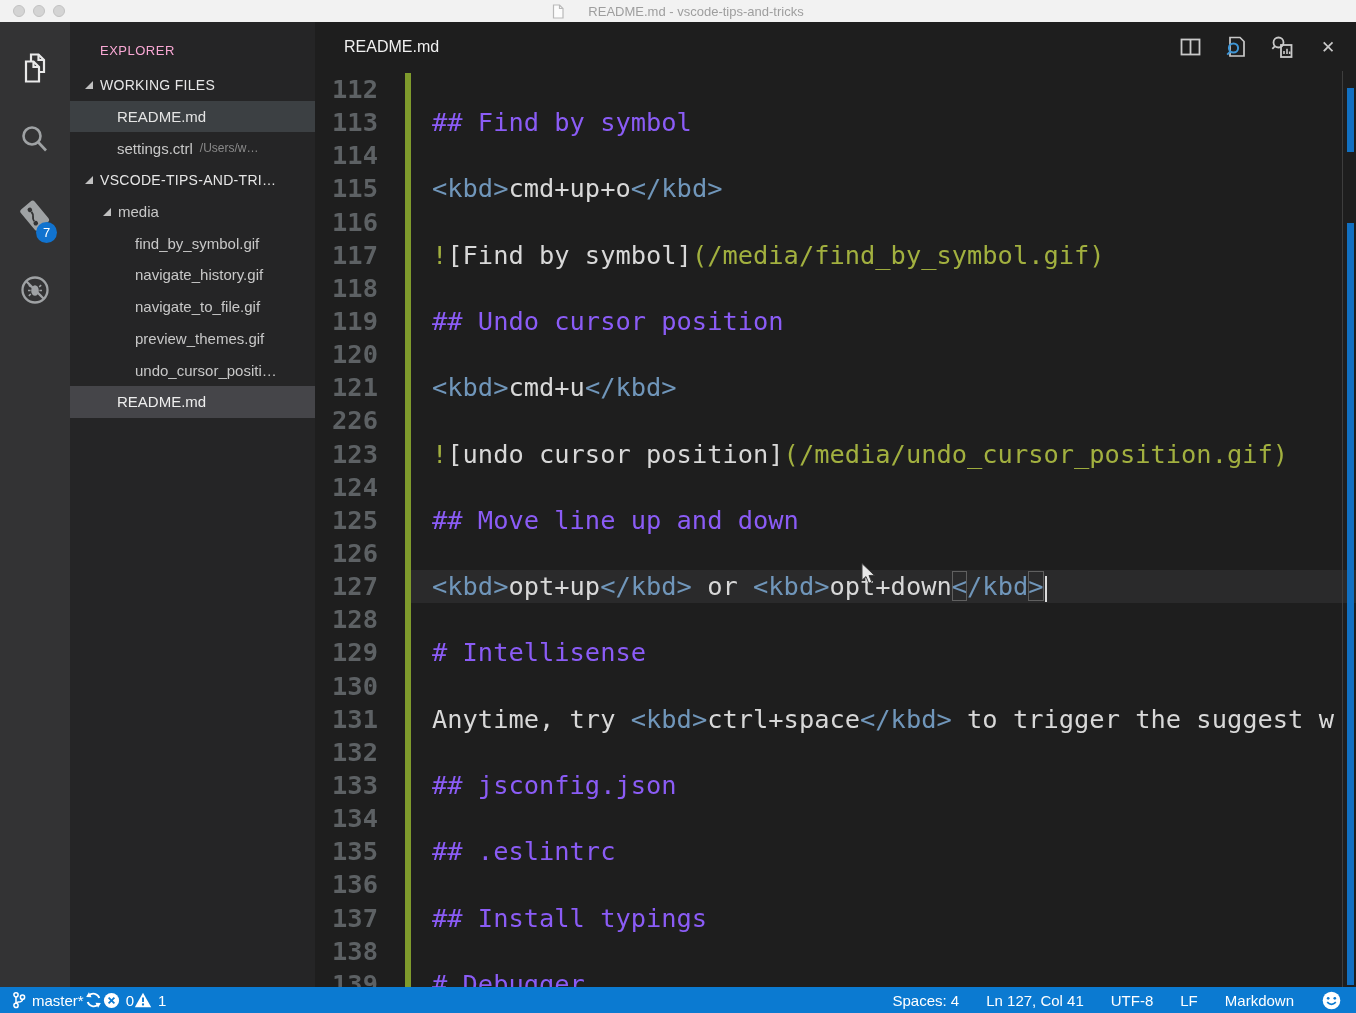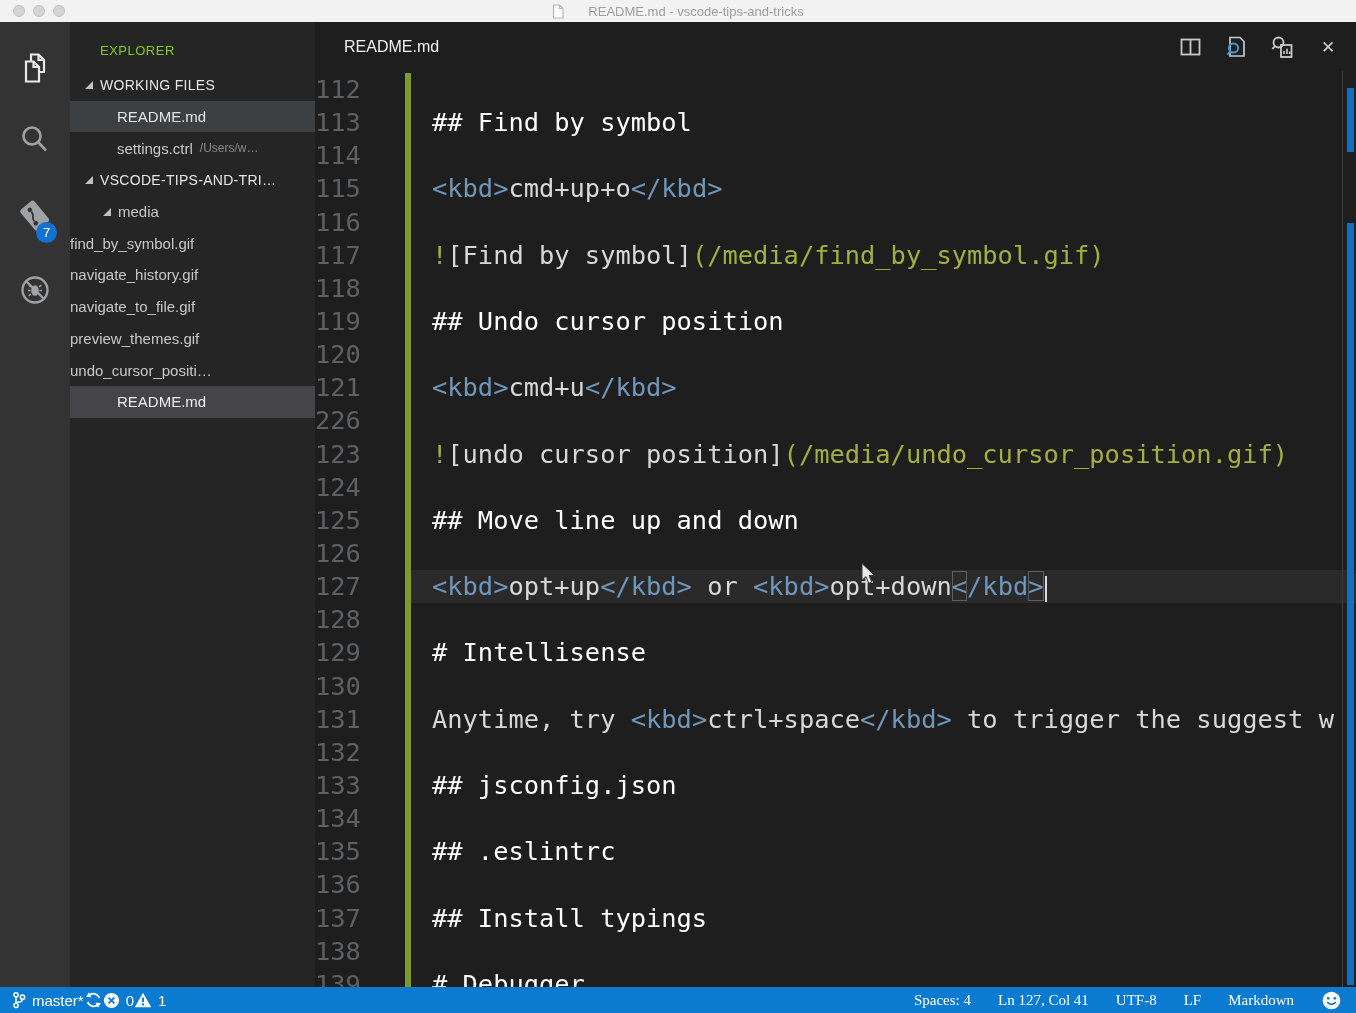--- a/index.html
+++ b/index.html
@@ -20,67 +20,67 @@
   
   .activitybar { width:70px; background:#333334; position:relative; flex:none; }
   .act-item { position:absolute; left:0; width:70px; height:60px; display:flex;
               align-items:center; justify-content:center; cursor:pointer; }
   .badge { position:absolute; left:36px; top:36px; width:21px; height:21px; border-radius:50%;
            background:#1173cf; color:#fff; font-size:13px; display:flex; align-items:center;
            justify-content:center; }
 
   
   .sidebar { width:245px; background:#252526; position:relative; flex:none; }
-  .sb-title { position:absolute; top:21px; left:30px; font-size:13px; color:#84cc16; letter-spacing:0.5px; }
+  .sb-title { position:absolute; top:21px; left:30px; font-size:13px; color:#f9a8d4; letter-spacing:0.5px; }
   .sb-rows { position:absolute; top:47px; left:0; width:245px; }
   .sbrow { height:31.7px; display:flex; align-items:center; font-size:15px; color:#c8c8c8;
            white-space:nowrap; overflow:hidden; cursor:pointer; }
   .sbrow.header { font-size:14px; font-weight:normal; color:#e6e6e6; letter-spacing:0.3px; padding-left:15px; }
   .sbrow.folder { padding-left:33px; }
   .sbrow.ind1 { padding-left:47px; }
-  .sbrow.ind2 { }
+  .sbrow.ind2 { padding-left:65px; }
   .sbrow.sel-inactive { background:#3c4043; color:#e4e4e4; }
   .sbrow.sel-active { background:#454549; color:#eeeeee; }
   .tw { width:0; height:0; border-left:8px solid transparent; border-bottom:8px solid #c0c0c0;
         margin-right:7px; flex:none; }
   .detail { font-size:12px; color:#8a8a8a; margin-left:7px; }
 
   
   .editor { flex:1; position:relative; background:#1e1e1e; overflow:hidden; }
   .tabs { position:absolute; top:0; left:0; right:0; height:50px; display:flex; align-items:center; }
   .tab-label { margin-left:29px; font-size:16px; color:#f0f0f0; cursor:pointer; }
   .actions { position:absolute; right:0; top:0; height:50px; display:flex; align-items:center;
              gap:22px; padding-right:16px; }
   .action { cursor:pointer; display:flex; align-items:center; justify-content:center; width:24px; height:24px; }
   .close-x { color:#c9c9c9; font-size:17px; }
 
   .code { position:absolute; top:51px; left:0; width:1041px;
           font-family:"DejaVu Sans Mono", monospace; font-size:25.4px; }
   .row { display:flex; height:33.15px; line-height:33.15px; }
-  .ln { width:80px; text-align:left; color:#5d6164; flex:none; }
+  .ln { width:80px; text-align:center; color:#5d6164; flex:none;font-weight:bold; }
   .g { width:6px; margin-left:10px; background:#7e9a2c; flex:none; }
   .txt { flex:1; padding-left:21px; white-space:pre; overflow:hidden; color:#d8d8d8; }
   .row.cur .txt { background:#2a2a2b; }
-  .tok.h { color:#ffffff; }
+  .tok.h { color:#8b5cf6; }
   .tok.k { color:#7096ba; }
   .tok.t { color:#d8d8d8; }
   .tok.o { color:#a2b03f; }
   .tok.box { box-shadow: inset 0 0 0 1px #606060; }
 
   .caret { position:absolute; left:730px; top:554px; width:2px; height:26px; background:#dcdcdc; }
   .sbline { position:absolute; right:13px; top:49px; bottom:0; width:1px; background:#3e3e3e; }
   .ov { position:absolute; right:2px; width:7px; background:#1170c2; }
   .ov1 { top:66px; height:64px; }
   .ov2 { top:201px; bottom:2px; }
 
   
   .statusbar { position:absolute; left:0; top:987px; width:1356px; height:26px; background:#0b7ad1;
                display:flex; align-items:center; justify-content:space-between; color:#fff; font-size:15px; }
   .sb-left { display:flex; align-items:center; padding-left:12px; height:100%; }
-  .sb-right { display:flex; align-items:center; gap:27px; padding-right:14px; height:100%;font-family:Liberation Serif, serif; }
+  .sb-right { display:flex; align-items:center; gap:27px; padding-right:14px; height:100%; }
   .sb-item { display:flex; align-items:center; gap:6px; cursor:pointer; height:100%; }
 
   .pointer { position:absolute; left:861px; top:563px; }
   svg { display:block; }
 </style>
 </head>
 <body>
 <div id="app">
 
   <div class="titlebar">

